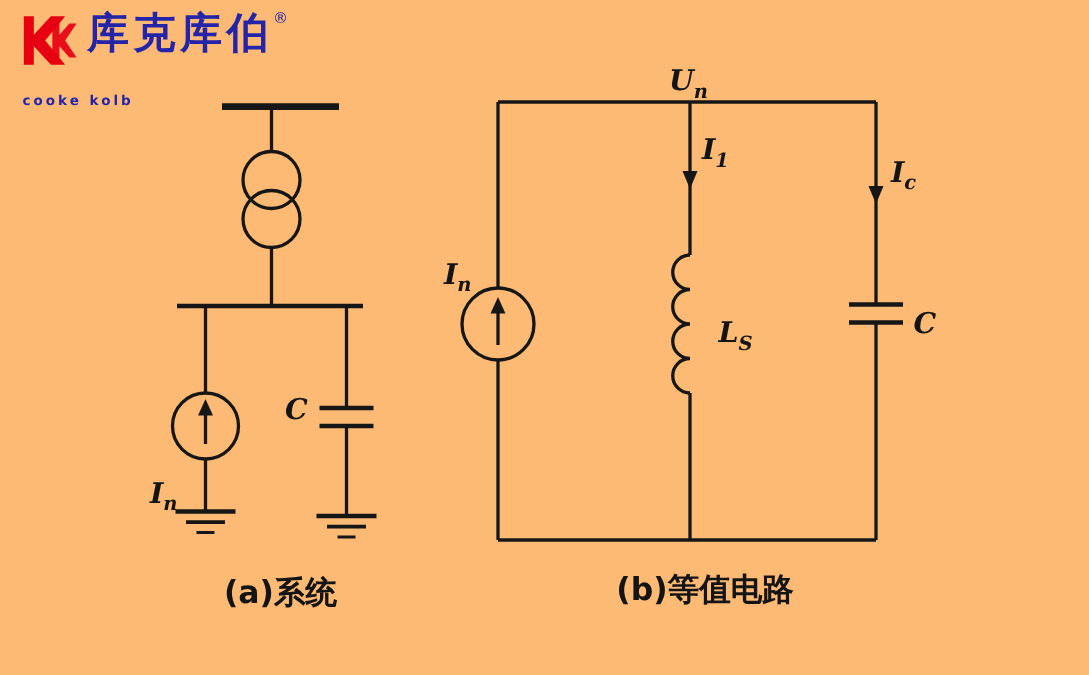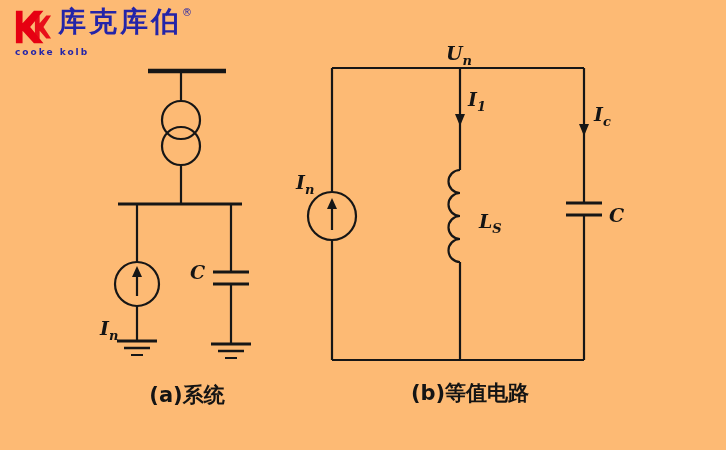--- a/index.html
+++ b/index.html
@@ -19,21 +19,21 @@
   .brand-wrap { margin-left: 6px; line-height: 1; white-space: nowrap; }
   .brand {
     font-size: 28px;
     font-weight: 700;
     color: #2424a8;
     letter-spacing: 3px;
     font-family: "DejaVu Sans", sans-serif;
   }
   .reg { font-size: 10px; color: #2424a8; vertical-align: top; }
   .logo-sub {
-    margin-top: 1px;
+    margin-top: 17px;
     margin-left: 1px;
     font-size: 9px;
     font-weight: 700;
     letter-spacing: 2px;
     color: #2424a8;
   }
 
   
   .lbl {
     font-family: "DejaVu Serif", serif;

